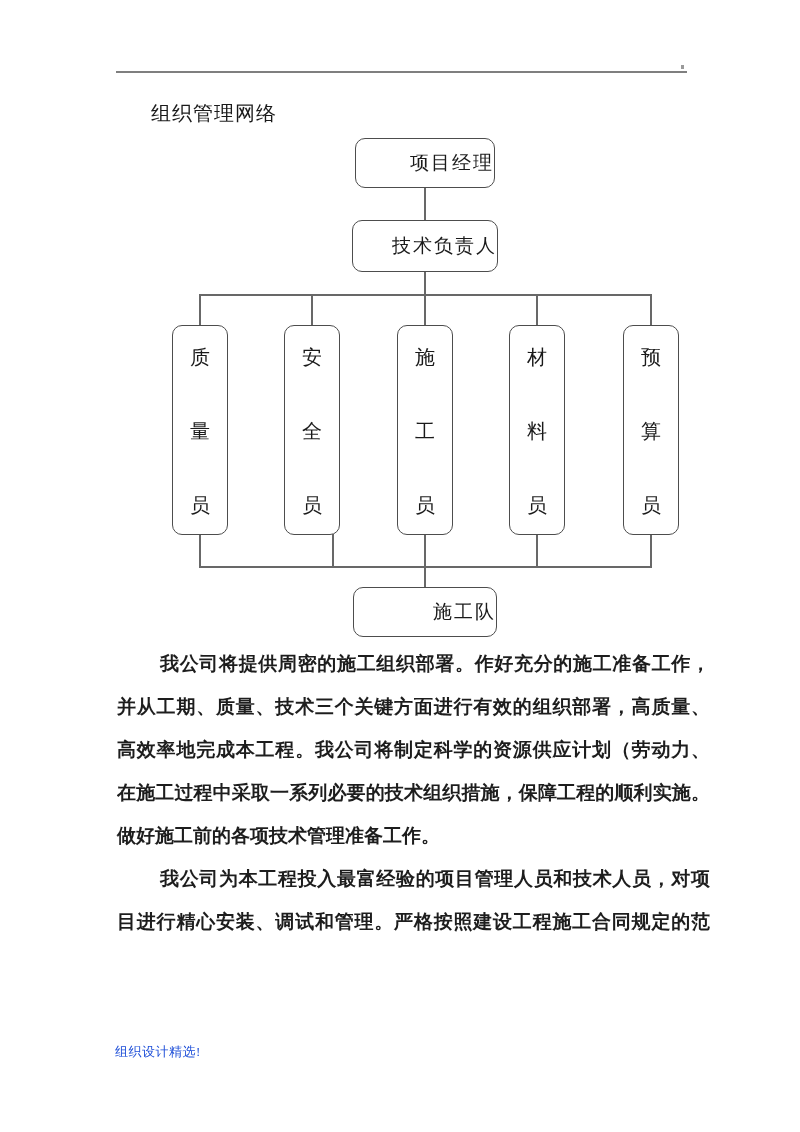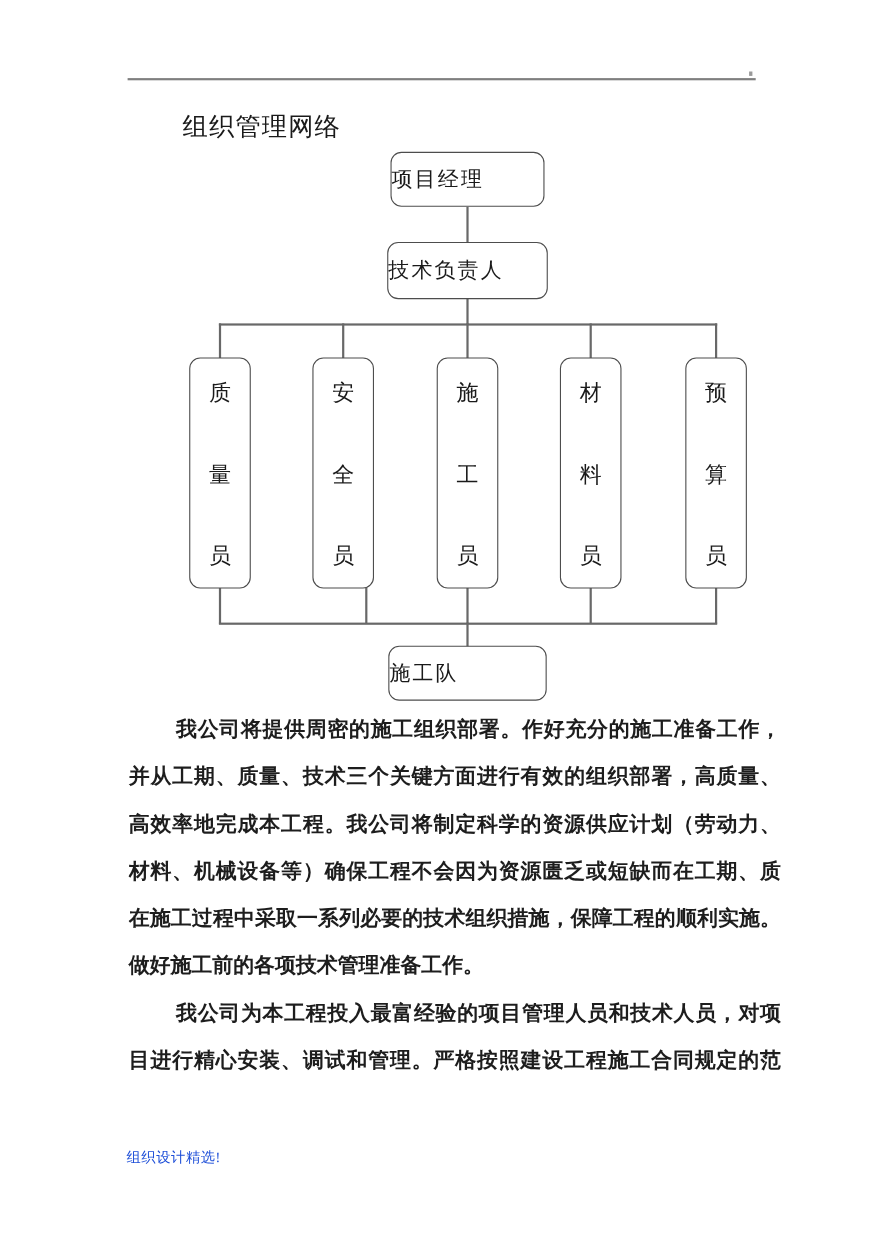--- a/index.html
+++ b/index.html
@@ -21,36 +21,36 @@
   }
   .header-mark {
     position: absolute;
     left: 681px; top: 65px;
     width: 3px; height: 4px;
     background: #9a9a9a;
   }
   
   .doc-title {
     position: absolute;
-    left: 166px; top: 100px;
-    font-size: 23px;
+    left: 151px; top: 100px;
+    font-size: 20px;
     letter-spacing: 1px;
     white-space: nowrap;
   }
   
   .chart { position: absolute; left: 0; top: 0; width: 800px; height: 655px; }
   .cbox {
     position: absolute;
     border: 1.6px solid #4d4d4d;
     border-radius: 10px;
     background: #ffffff;
     box-sizing: border-box;
     display: flex;
     align-items: center;
-    justify-content: flex-start;
+    justify-content: flex-end;
     font-size: 19px;
     letter-spacing: 2px;
     z-index: 2;
   }
   .cbox-pm   { left: 355px; top: 138px; width: 140px; height: 50px; }
   .cbox-tech { left: 352px; top: 220px; width: 146px; height: 52px; }
   .cbox-team { left: 353px; top: 587px; width: 144px; height: 50px; }
   .staff-box {
     position: absolute;
     top: 325px; width: 56px; height: 210px;
@@ -158,21 +158,20 @@
 
     <div class="cbox cbox-team">
       <span>施工队</span>
     </div>
   </div>
 
   <div class="body-text">
     <div class="tline just indent">我公司将提供周密的施工组织部署。作好充分的施工准备工作，</div>
     <div class="tline just">并从工期、质量、技术三个关键方面进行有效的组织部署，高质量、</div>
     <div class="tline just">高效率地完成本工程。我公司将制定科学的资源供应计划（劳动力、</div>
-    <div class="tline just">材料、机械设备等）确保工程不会因为资源匮乏或短缺而在工期、质</div>
     <div class="tline just">在施工过程中采取一系列必要的技术组织措施，保障工程的顺利实施。</div>
     <div class="tline">做好施工前的各项技术管理准备工作。</div>
     <div class="tline just indent">我公司为本工程投入最富经验的项目管理人员和技术人员，对项</div>
     <div class="tline just">目进行精心安装、调试和管理。严格按照建设工程施工合同规定的范</div>
   </div>
 
   <div class="footer-note">组织设计精选!</div>
 
 </div>
 

